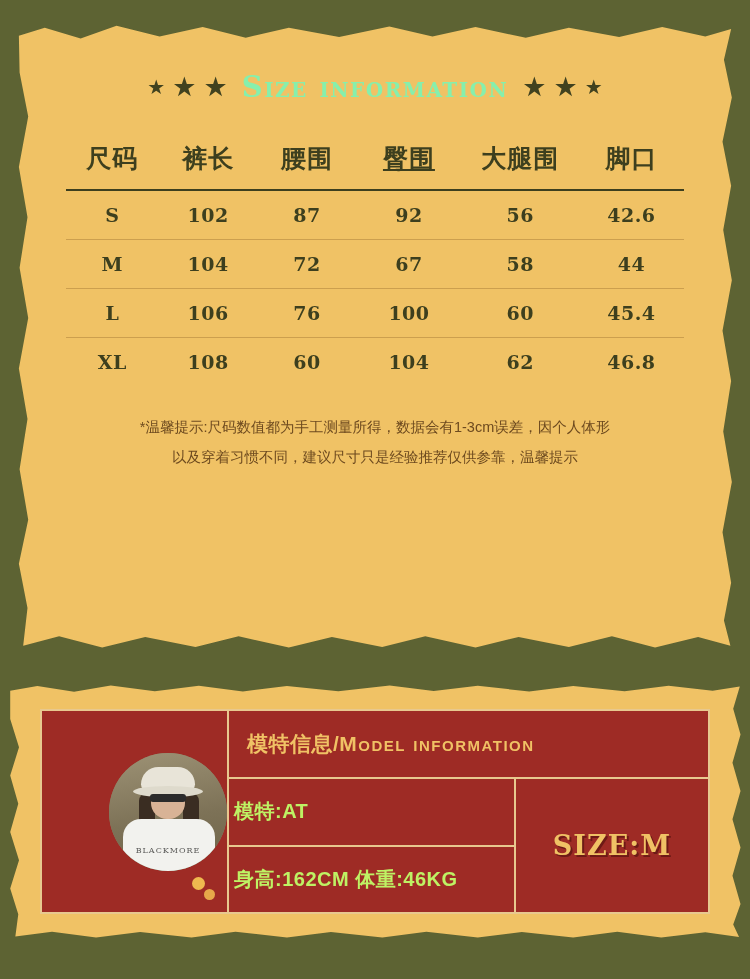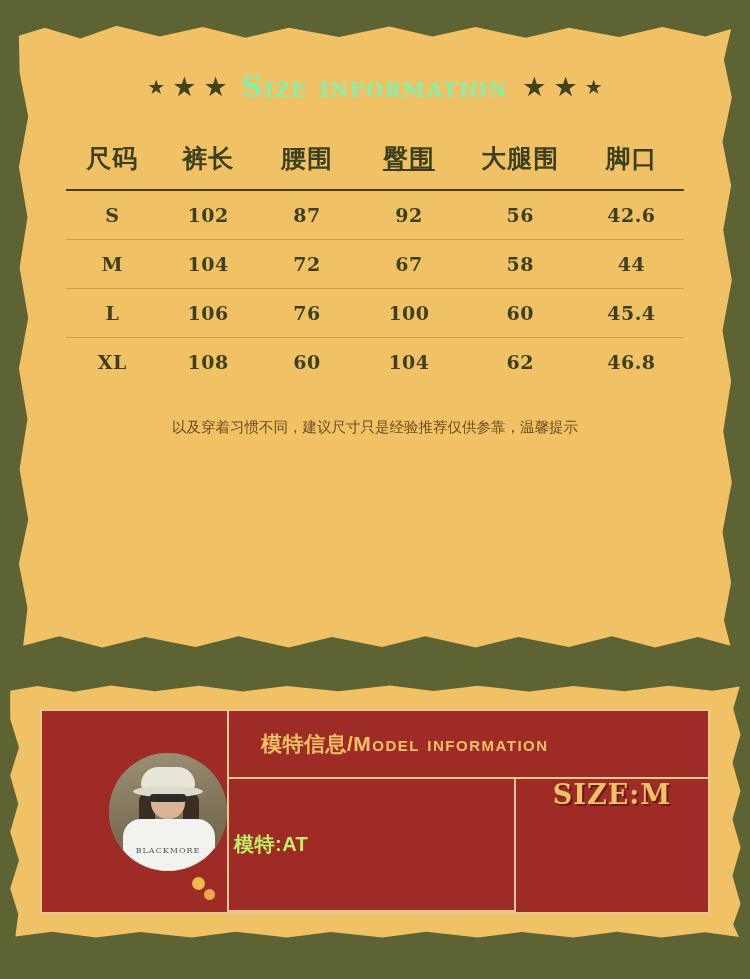--- a/index.html
+++ b/index.html
@@ -279,21 +279,21 @@
   .info-cell {
     flex: 1;
     display: flex;
     flex-direction: column;
     border-left: 2px solid #e8c88f;
   }
   .info-title {
     height: 66px;
     display: flex;
     align-items: center;
-    padding-left: 32px;
+    padding-left: 18px;
     border-bottom: 2px solid #e8c88f;
     color: #f0c265;
     font-family: "Liberation Sans", sans-serif;
     font-weight: bold;
     font-size: 21px;
     letter-spacing: 0.5px;
   }
   .info-title .en {
     font-family: Liberation Sans, sans-serif;
     font-variant: small-caps;
@@ -319,21 +319,21 @@
     font-weight: bold;
     font-size: 20px;
     letter-spacing: 0.5px;
   }
   .info-row.first {
     border-bottom: 2px solid #e8c88f;
   }
   .info-right {
     flex: 1;
     display: flex;
-    align-items: flex-start;
+    align-items: center;
     justify-content: center;
   }
   .size-badge {
     font-family: "DejaVu Serif", serif;
     font-weight: bold;
     font-size: 27px;
     color: #f0c265;
     letter-spacing: 1px;
     font-variant: small-caps;
     text-shadow: 2px 2px 0 #6d1a16;
@@ -418,20 +418,21 @@
           <td>108</td>
           <td>60</td>
           <td>104</td>
           <td>62</td>
           <td>46.8</td>
         </tr>
       </tbody>
     </table>
 
     <div class="note">
+      <span>*温馨提示:尺码数值都为手工测量所得，数据会有1-3cm误差，因个人体形</span>
       <span class="line2">以及穿着习惯不同，建议尺寸只是经验推荐仅供参靠，温馨提示</span>
     </div>
 
   </div>
 
   <div class="tiny-mark"></div>
 
   <div class="card-bottom"></div>
 
   <div class="red-panel">
@@ -453,20 +454,21 @@
     </div>
 
     <div class="info-cell">
       <div class="info-title">
         <span>模特信息/</span>
         <span class="en">Model information</span>
       </div>
       <div class="info-body">
         <div class="info-left">
           <div class="info-row first">模特:AT</div>
+          <div class="info-row">身高:162CM 体重:46KG</div>
         </div>
         <div class="info-right">
           <span class="size-badge">SIZE:M</span>
         </div>
       </div>
     </div>
 
   </div>
 
   <div class="bottom-strip"></div>

